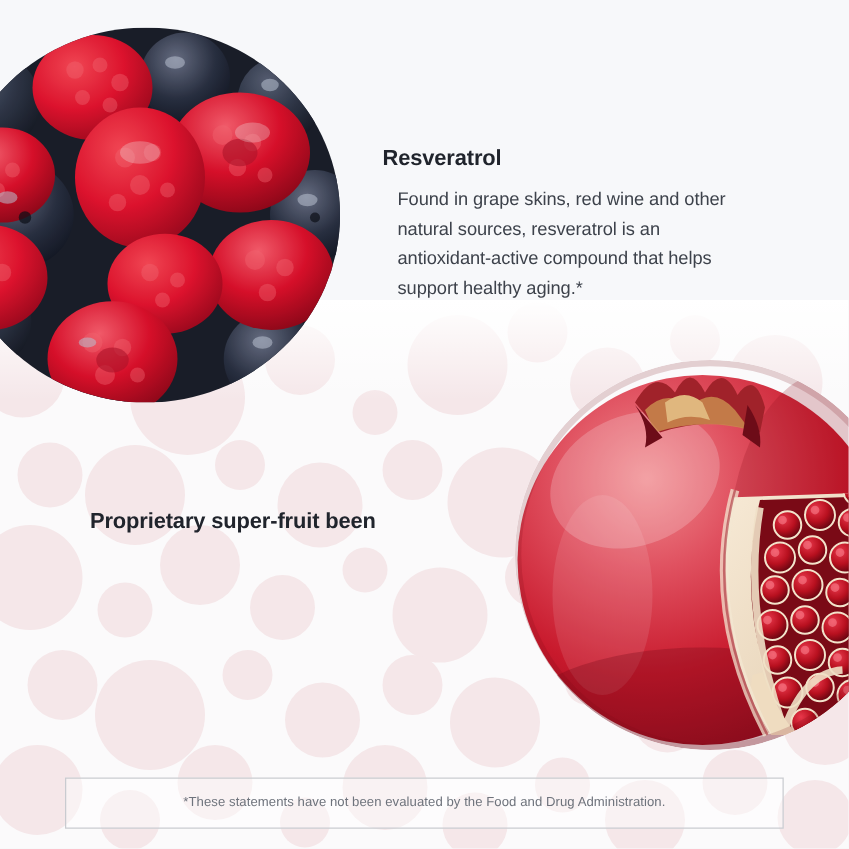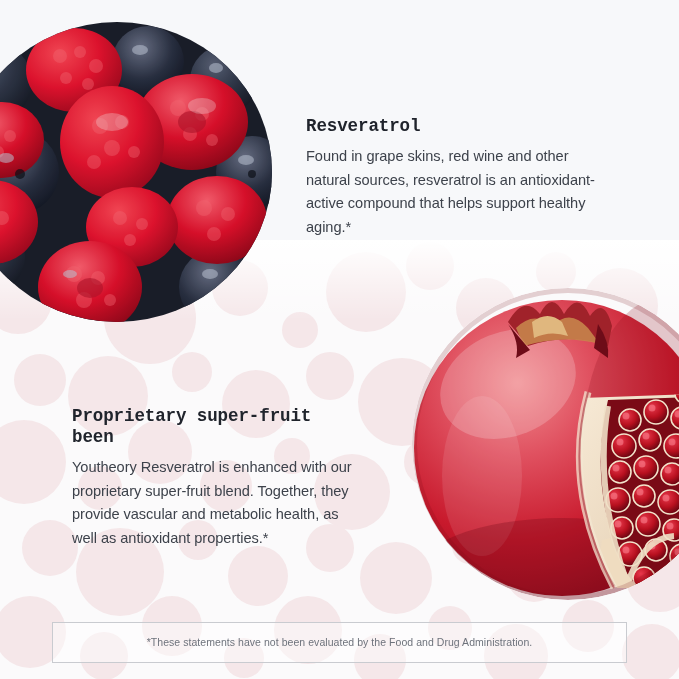--- a/index.html
+++ b/index.html
@@ -70,24 +70,23 @@
     top: 406px;
     width: 290px;
   }
   .section-heading {
     margin: 0 0 8px 0;
     font-size: 17.5px;
     font-weight: bold;
     color: #20242c;
     letter-spacing: -0.1px;
     line-height: 1.2;
-    font-family: Liberation Mono, monospace;
   }
   .section-body {
-    margin: 0;
+    margin: 12px;
     font-size: 14.6px;
     color: #3d424b;
     line-height: 1.62;
     letter-spacing: -0.05px;
   }
 
   
   #disclaimer-box {
     position: absolute;
     left: 52px;
@@ -416,20 +415,19 @@
     </svg>
   </div>
 
   <div class="text-block" id="resveratrol-block">
     <h2 class="section-heading">Resveratrol</h2>
     <p class="section-body">Found in grape skins, red wine and other natural sources, resveratrol is an antioxidant-active compound that helps support healthy aging.*</p>
   </div>
 
   <div class="text-block" id="blend-block">
     <h2 class="section-heading">Proprietary super-fruit been</h2>
-    <p class="section-body">Youtheory Resveratrol is enhanced with our proprietary super-fruit blend. Together, they provide vascular and metabolic health, as well as antioxidant properties.*</p>
   </div>
 
   <div id="disclaimer-box">
     <div class="disclaimer-line">*These statements have not been evaluated by the Food and Drug Administration.</div>
   </div>
 
 </div>
 
 </body></html>

